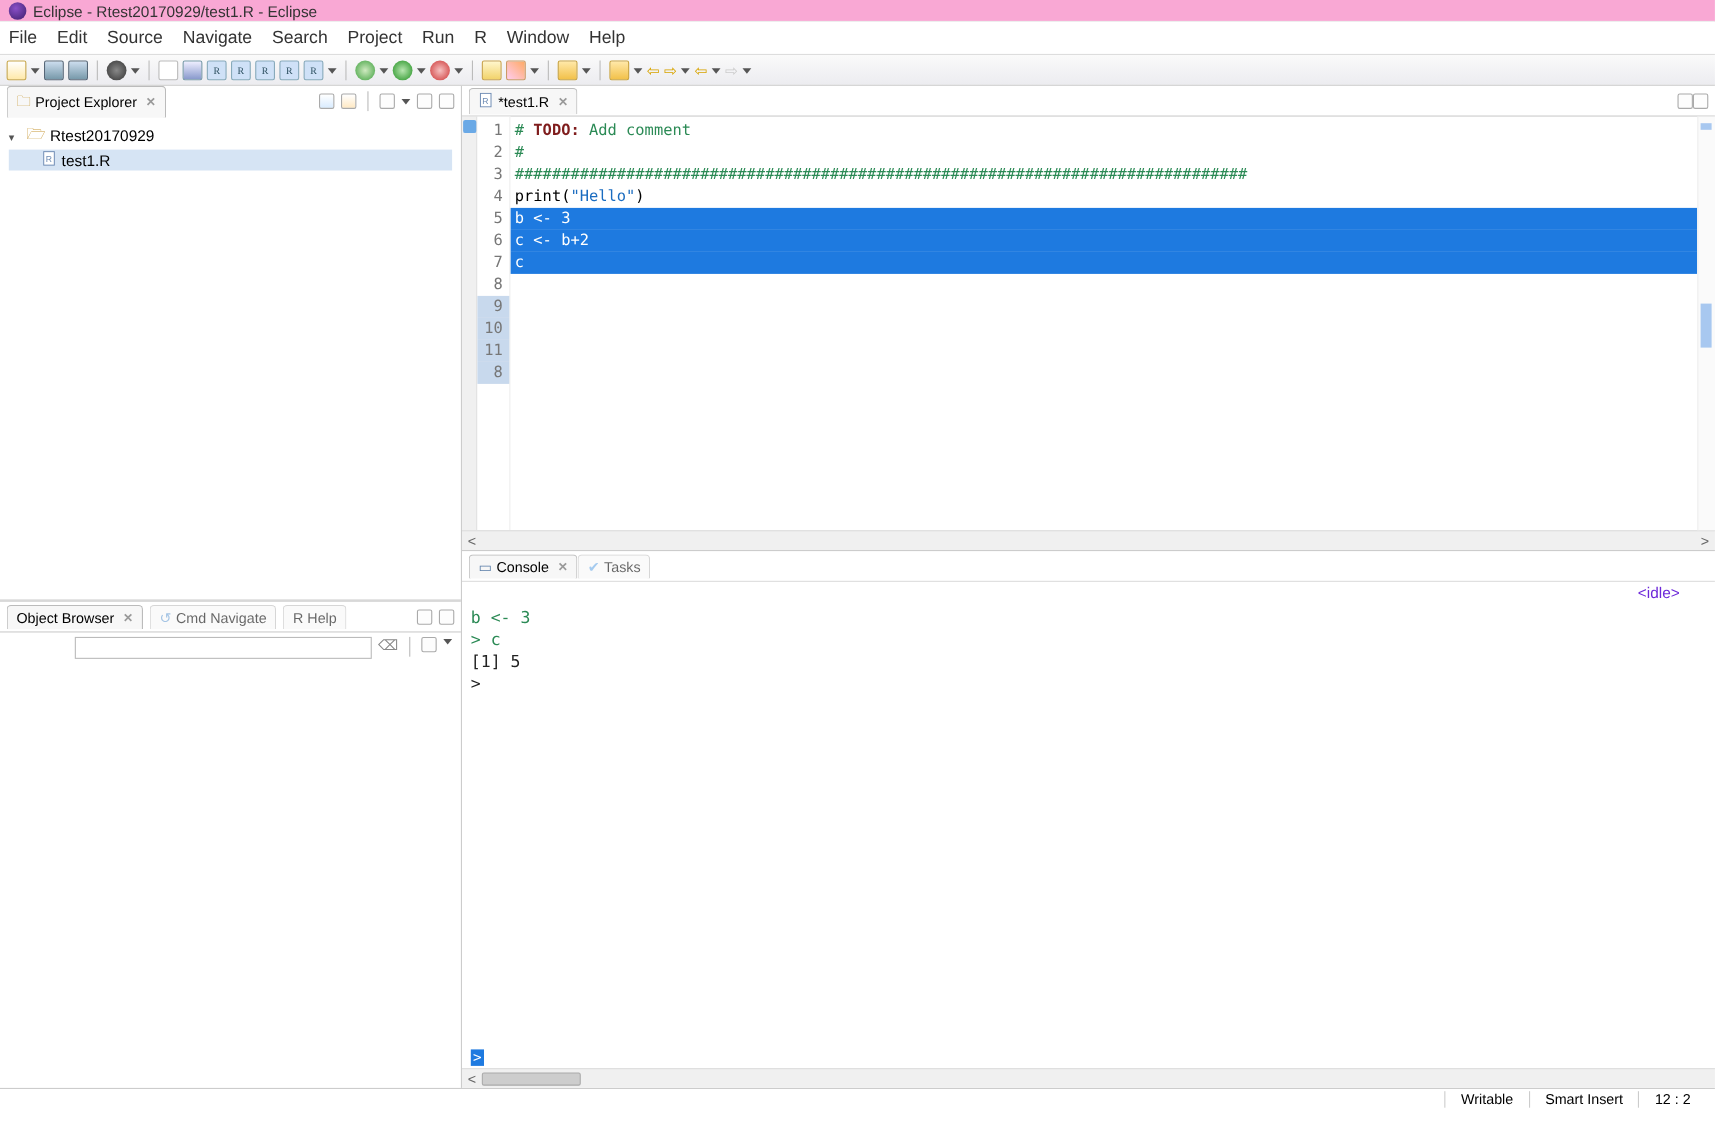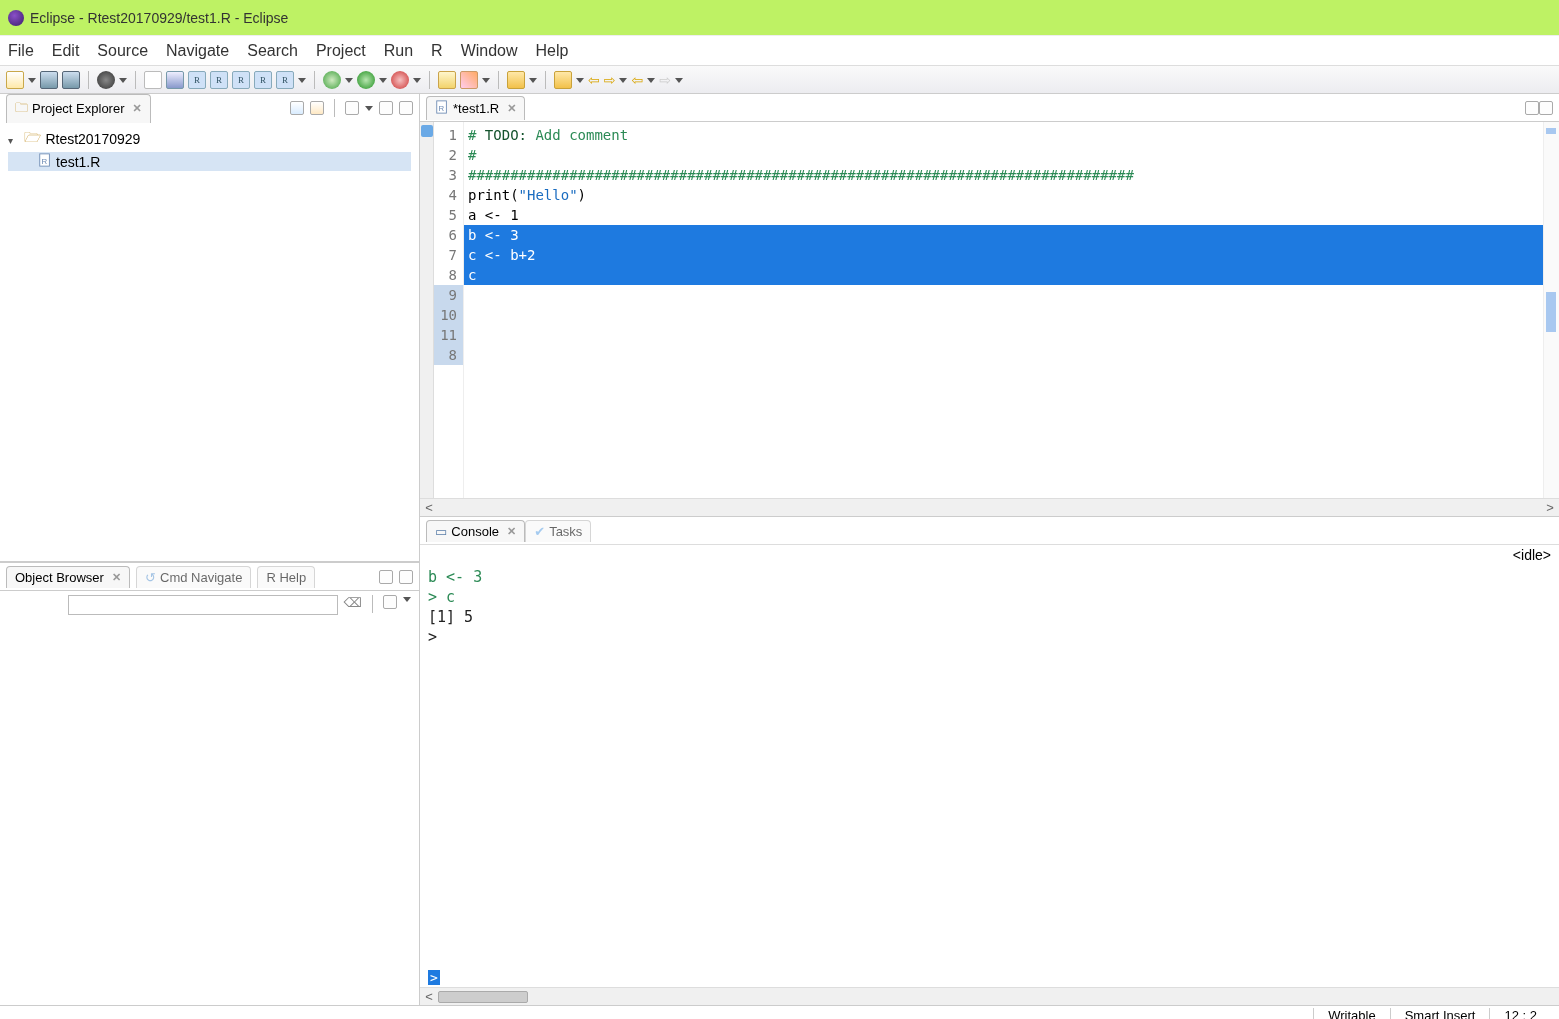--- a/index.html
+++ b/index.html
@@ -1,17 +1,17 @@
 <!DOCTYPE html>
 <html><head>
 <meta charset="utf-8">
 <style>
 * { box-sizing: border-box; margin: 0; padding: 0; }
 body { font-family: "Segoe UI", Tahoma, sans-serif; font-size: 13px; background: #fff; color: #000; overflow: hidden; width: 1559px; height: 1019px; }
-.titlebar { height: 36px; display: flex; align-items: center; padding: 0 8px; background: #bef264; border-bottom: 1px solid #eee; }
+.titlebar { height: 20px; display: flex; align-items: center; padding: 0 8px; background: #f9a8d4; border-bottom: 1px solid #eee; }
 .eclipse-icon { width: 16px; height: 16px; border-radius: 50%; background: radial-gradient(circle at 40% 35%, #8a4fc8, #3b1e6a); margin-right: 6px; }
 .titlebar-text { font-size: 14px; color: #333; }
 .menubar { height: 30px; display: flex; align-items: center; gap: 18px; padding: 0 8px; background: #fff; border-bottom: 1px solid #ddd; }
 .menu-item { font-size: 16px; color: #333; cursor: pointer; }
 .toolbar { height: 28px; background: linear-gradient(#fafafa,#ececf0); border-bottom: 1px solid #ccc; display: flex; align-items: center; padding: 0 6px; gap: 4px; }
 .tb-btn { width: 18px; height: 18px; display: inline-block; border-radius: 2px; }
 .tb-sep { width: 1px; height: 18px; background: #bbb; margin: 0 4px; }
 .tb-arrow { width: 8px; height: 8px; display: inline-block; }
 .tb-arrow::after { content: ""; display: block; border-left: 4px solid transparent; border-right: 4px solid transparent; border-top: 5px solid #555; margin-top: 2px; }
 .workspace { display: flex; height: calc(1019px - 30px - 30px - 28px - 20px); }
@@ -47,21 +47,21 @@
 .code .sel { background: #1e7ae0; color: #fff; }
 .cmt { color: #2b8a55; }
 .str { color: #1a6cc0; }
 .overview { width: 16px; background: #fafafa; border-left: 1px solid #eee; position: relative; }
 .overview .mark { position: absolute; left: 2px; width: 10px; height: 6px; background: #a8c8f0; }
 .hscroll { height: 18px; background: #f0f0f0; display: flex; align-items: center; border-top: 1px solid #ddd; }
 .hscroll .arrow { width: 18px; text-align: center; color: #666; }
 .console-area { flex: 1; display: flex; flex-direction: column; min-height: 0; }
 .console-tabbar { display: flex; align-items: center; height: 28px; padding: 0 6px; border-bottom: 1px solid #ddd; }
 .console-info { padding: 2px 8px; font-size: 14px; color: #555; display: flex; }
-.console-info .idle { margin-left: auto; color: #000000; }
+.console-info .idle { margin-left: auto; margin-right: 24px; color: #6d28d9; }
 .console-body { flex: 1; font-family: Consolas, monospace; font-size: 15px; line-height: 20px; padding: 2px 8px; overflow: auto; }
 .console-body .hist { color: #2b8a55; }
 .console-body .out { color: #222; }
 .console-prompt { font-family: Consolas, monospace; padding: 2px 8px; }
 .console-prompt .pr { background: #1e7ae0; color: #fff; padding: 0 2px; }
 .statusbar { height: 20px; border-top: 1px solid #ccc; display: flex; align-items: center; font-size: 13px; padding: 0 8px; }
 .statusbar .cell { border-left: 1px solid #ccc; padding: 0 14px; }
 .statusbar .gap { flex: 1; }
 .top-proj { height: 468px; display: flex; flex-direction: column; border-bottom: 1px solid #ccc; }
 .icon-svg { width: 14px; height: 14px; }
@@ -221,28 +221,27 @@
             <div>5</div>
             <div>6</div>
             <div>7</div>
             <div>8</div>
             <div class="hl">9</div>
             <div class="hl">10</div>
             <div class="hl">11</div>
             <div class="hl">8</div>
           </div>
         <div class="code" id="code-area">
-            <div class="line"><span class="cmt"># </span><span class="cmt" style="font-weight:normal;color:#14532d">TODO:</span><span class="cmt"> Add comment</span></div>
+            <div class="line"><span class="cmt"># </span><span class="cmt" style="font-weight:bold;color:#7f1d1d">TODO:</span><span class="cmt"> Add comment</span></div>
             <div class="line"><span class="cmt"># </span></div>
             <div class="line"><span class="cmt">###############################################################################</span></div>
             <div class="line"></div>
             <div class="line"></div>
             <div class="line">print(<span class="str">"Hello"</span>)</div>
             <div class="line"></div>
-            <div class="line">a &lt;- 1</div>
             <div class="line sel">b &lt;- 3</div>
             <div class="line sel">c &lt;- b+2</div>
             <div class="line sel">c</div>
           </div>
         <div class="overview">
           <div class="mark" style="top:6px"></div>
           <div class="mark" style="top:170px;height:40px"></div>
         </div>
       </div>
       <div class="hscroll">

